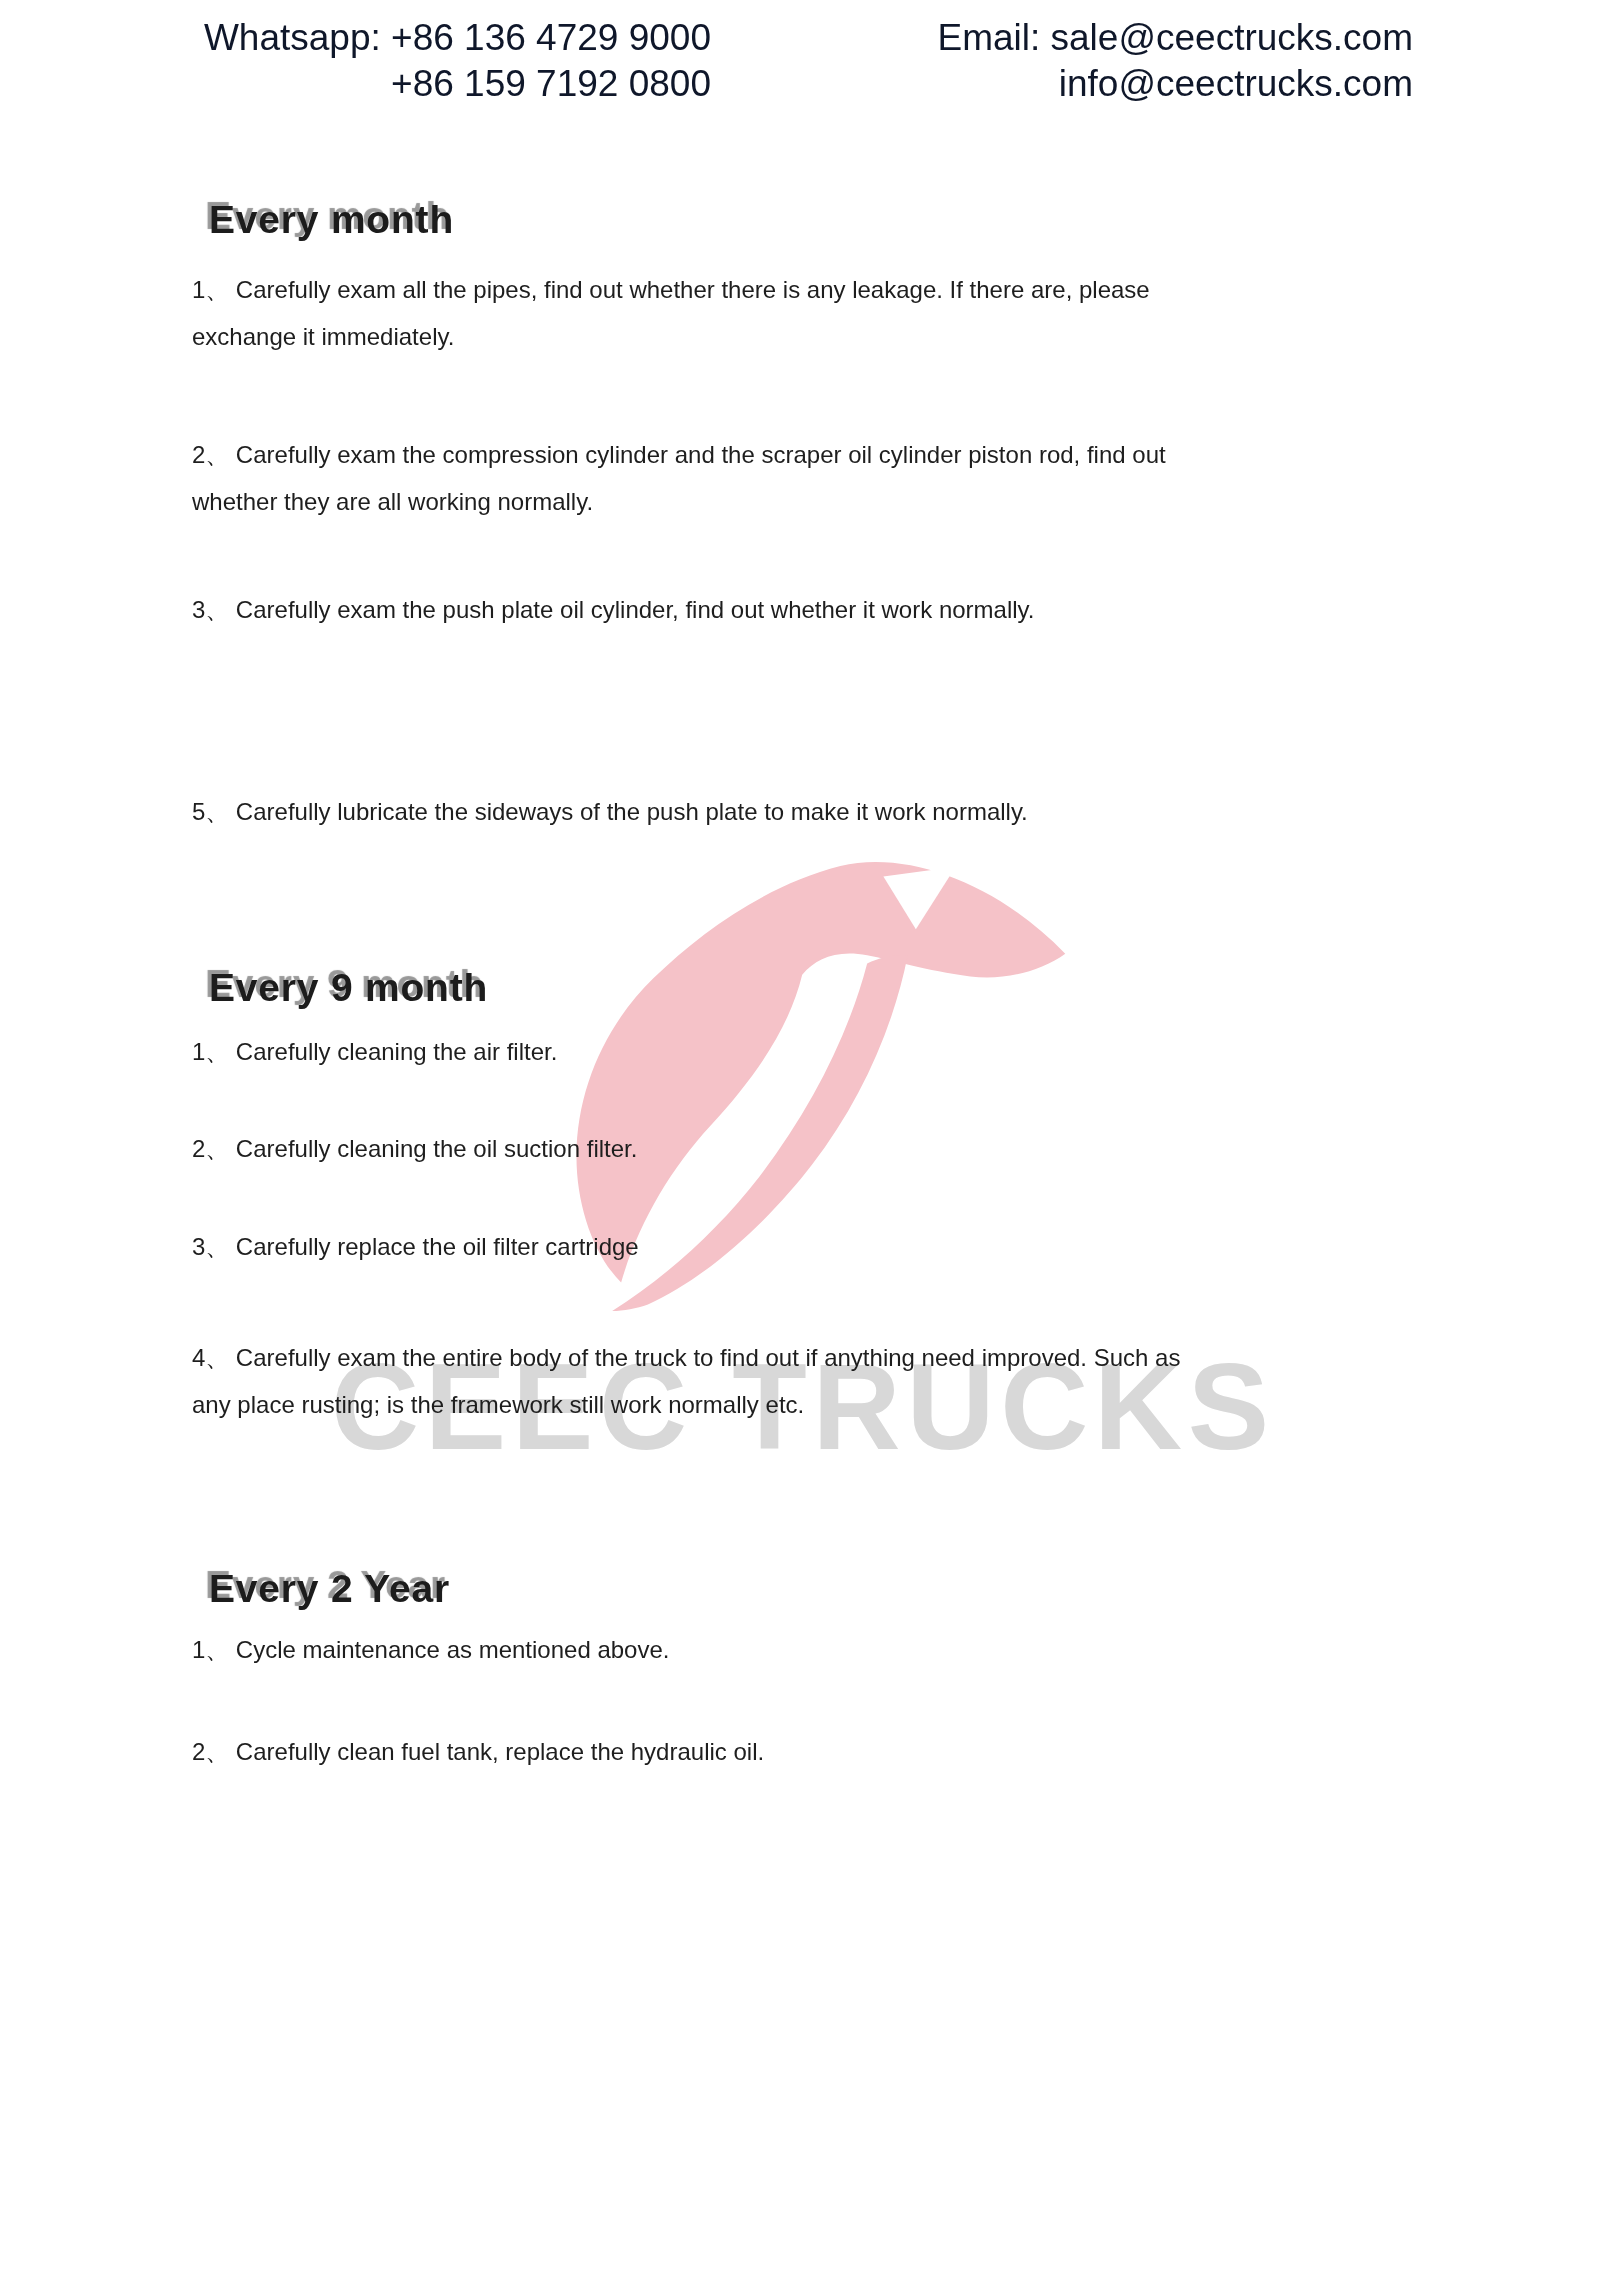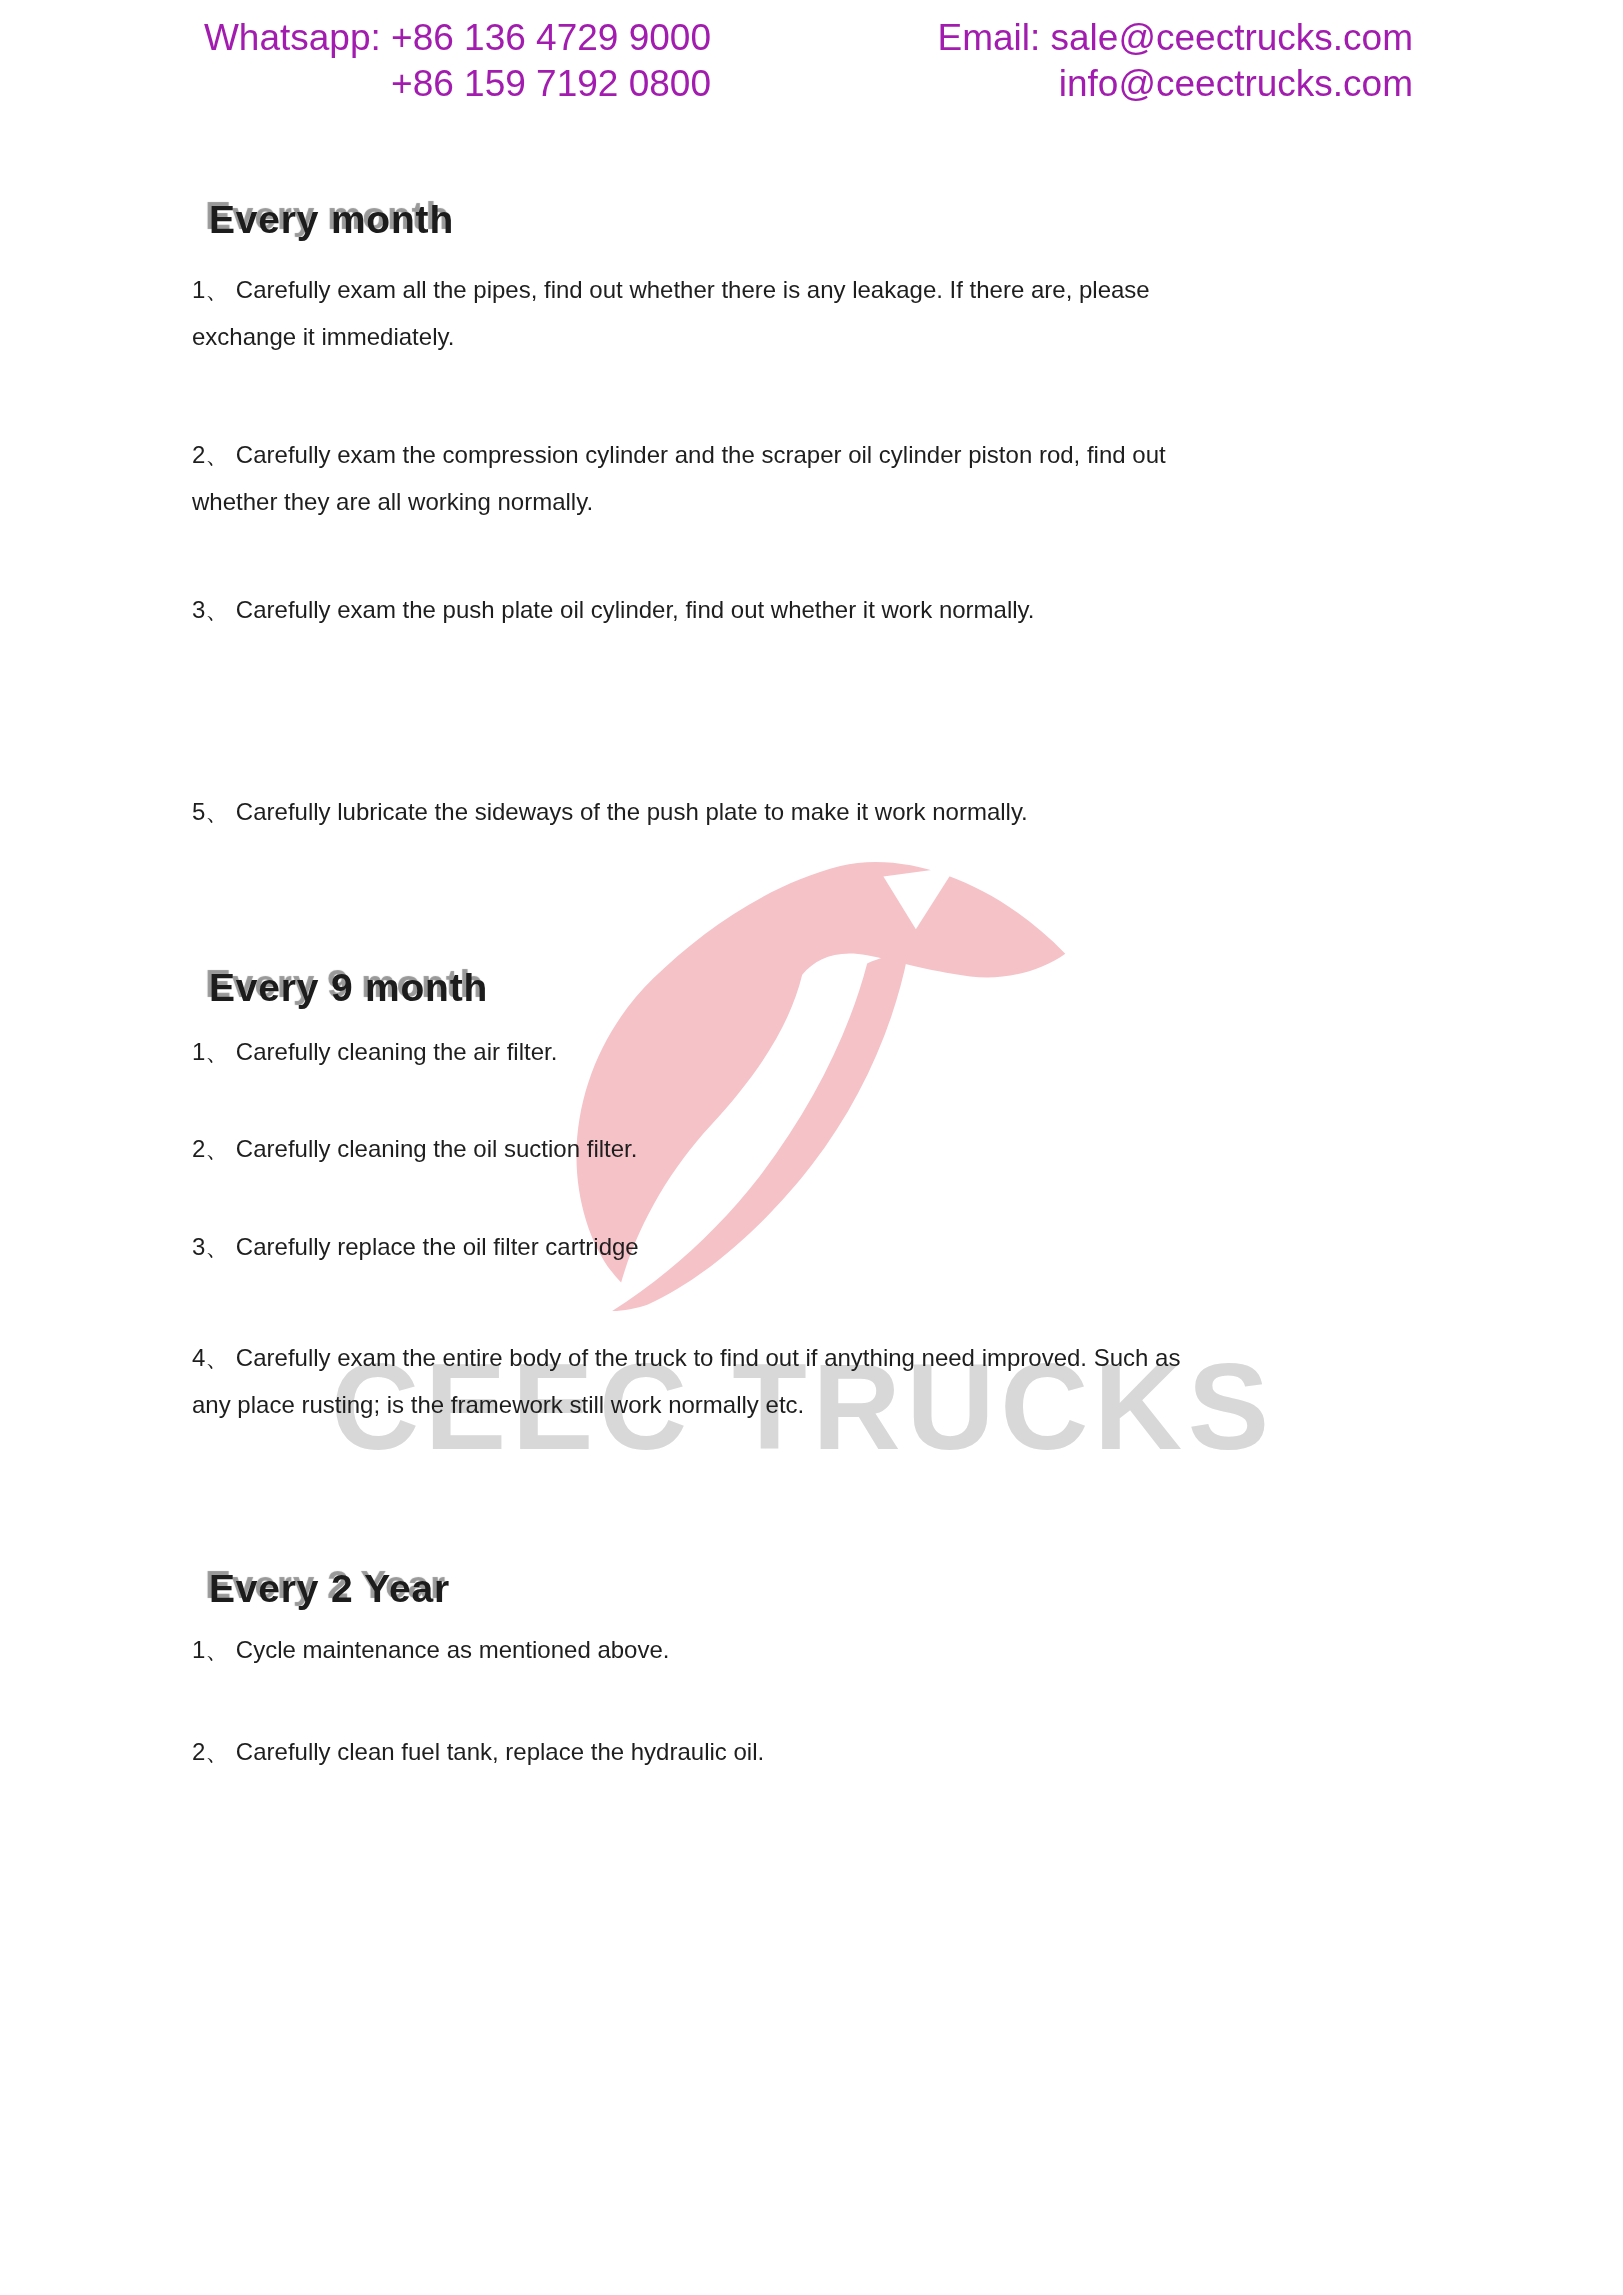--- a/index.html
+++ b/index.html
@@ -28,21 +28,21 @@
     white-space:nowrap;
     z-index:1;
     margin-left:21px;
   }
   
   .contact{
     position:absolute;
     top:14.6px;
     font-size:37px;
     line-height:46px;
-    color:#a21caf;
+    color:#0f172a;
     text-align:right;
     white-space:nowrap;
     z-index:2;
   }
   .contact.whats{left:175px;width:536px;}
   .contact.email{left:893px;width:520px;}
   
   .heading{
     position:absolute;
     left:193px;

